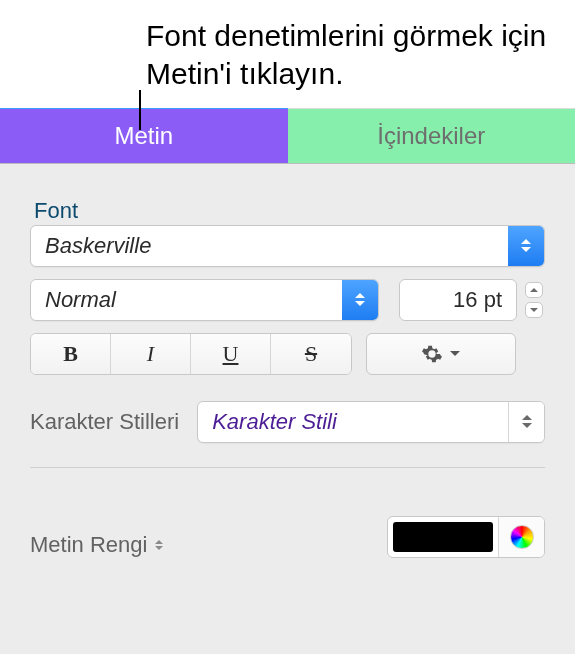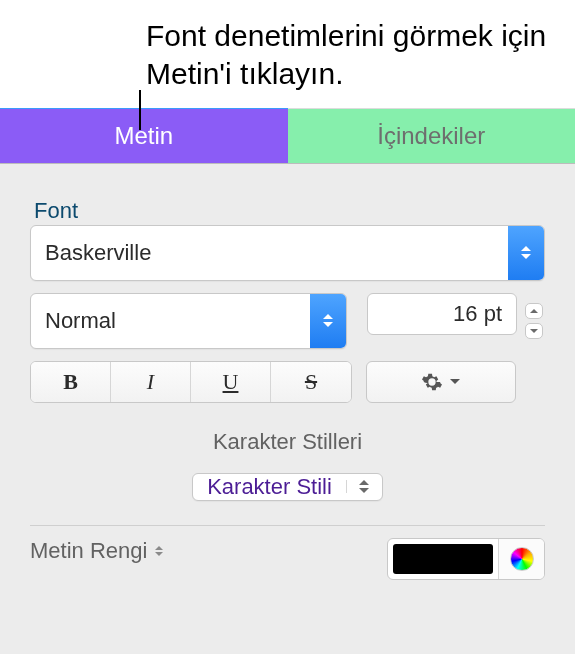--- a/index.html
+++ b/index.html
@@ -55,24 +55,25 @@
       font-size: 22px;
       color: #0c4a6e;
       padding: 34px 0 1px 4px;
     }
 
     .select {
       position: relative;
       background: #fff;
       border: 1px solid #c8c8c8;
       border-radius: 6px;
-      height: 56px;
+      height: 42px;
       display: flex;
       align-items: center;
       box-shadow: 0 1px 1px rgba(0,0,0,0.04);
+      font-style: italic;
     }
     .select .value {
       flex: 1;
       padding: 0 14px;
       font-size: 22px;
       color: #2b2b2b;
       white-space: nowrap;
       overflow: hidden;
     }
     .select.placeholder .value { color: #4c1d95; }
@@ -100,21 +101,21 @@
     .caret-down { border-top: 5px solid #fff; }
     .stepper-btn.plain .caret-up { border-bottom-color: #6a6a6a; }
     .stepper-btn.plain .caret-down { border-top-color: #6a6a6a; }
 
     .row { display: flex; gap: 20px; margin-top: 12px; }
 
     .font-style-select { flex: 1; }
 
     .size-group { display: flex; gap: 6px; }
     .size-field {
-      width: 150px;
+      width: 118px;
       background: #fff;
       border: 1px solid #c8c8c8;
       border-radius: 6px;
       height: 42px;
       display: flex;
       align-items: center;
       justify-content: flex-end;
       padding: 0 14px;
       font-size: 22px;
       color: #2b2b2b;
@@ -162,34 +163,34 @@
     .gear-btn {
       width: 150px;
       height: 42px;
       border: 1px solid #c8c8c8;
       border-radius: 6px;
       background: linear-gradient(#fcfcfc,#f2f2f2);
       display: flex; align-items: center; justify-content: center; gap: 6px;
     }
 
     .charstyle-row {
-      display: flex; align-items: center; gap: 18px; margin-top: 26px; flex-direction: column;
+      display: flex; align-items: center; gap: 18px; margin-top: 26px;
     }
     .charstyle-label {
       font-size: 22px; color: #626262;
     }
     .charstyle-select { flex: 1; }
 
     .divider {
       height: 1px; background: #cfcfcf; margin: 24px 0 0;
     }
 
     .textcolor-row {
-      display: flex; align-items: flex-start; justify-content: space-between;
-      margin-top: 12px;
+      display: flex; align-items: flex-end; justify-content: space-between;
+      margin-top: 48px;
     }
     .textcolor-label {
       display: flex; align-items: center; gap: 8px;
       font-size: 22px; color: #626262;
     }
     .mini-popup {
       display: flex; flex-direction: column; gap: 2px;
     }
     .mini-popup span {
       width:0;height:0;border-left:4px solid transparent;border-right:4px solid transparent;

